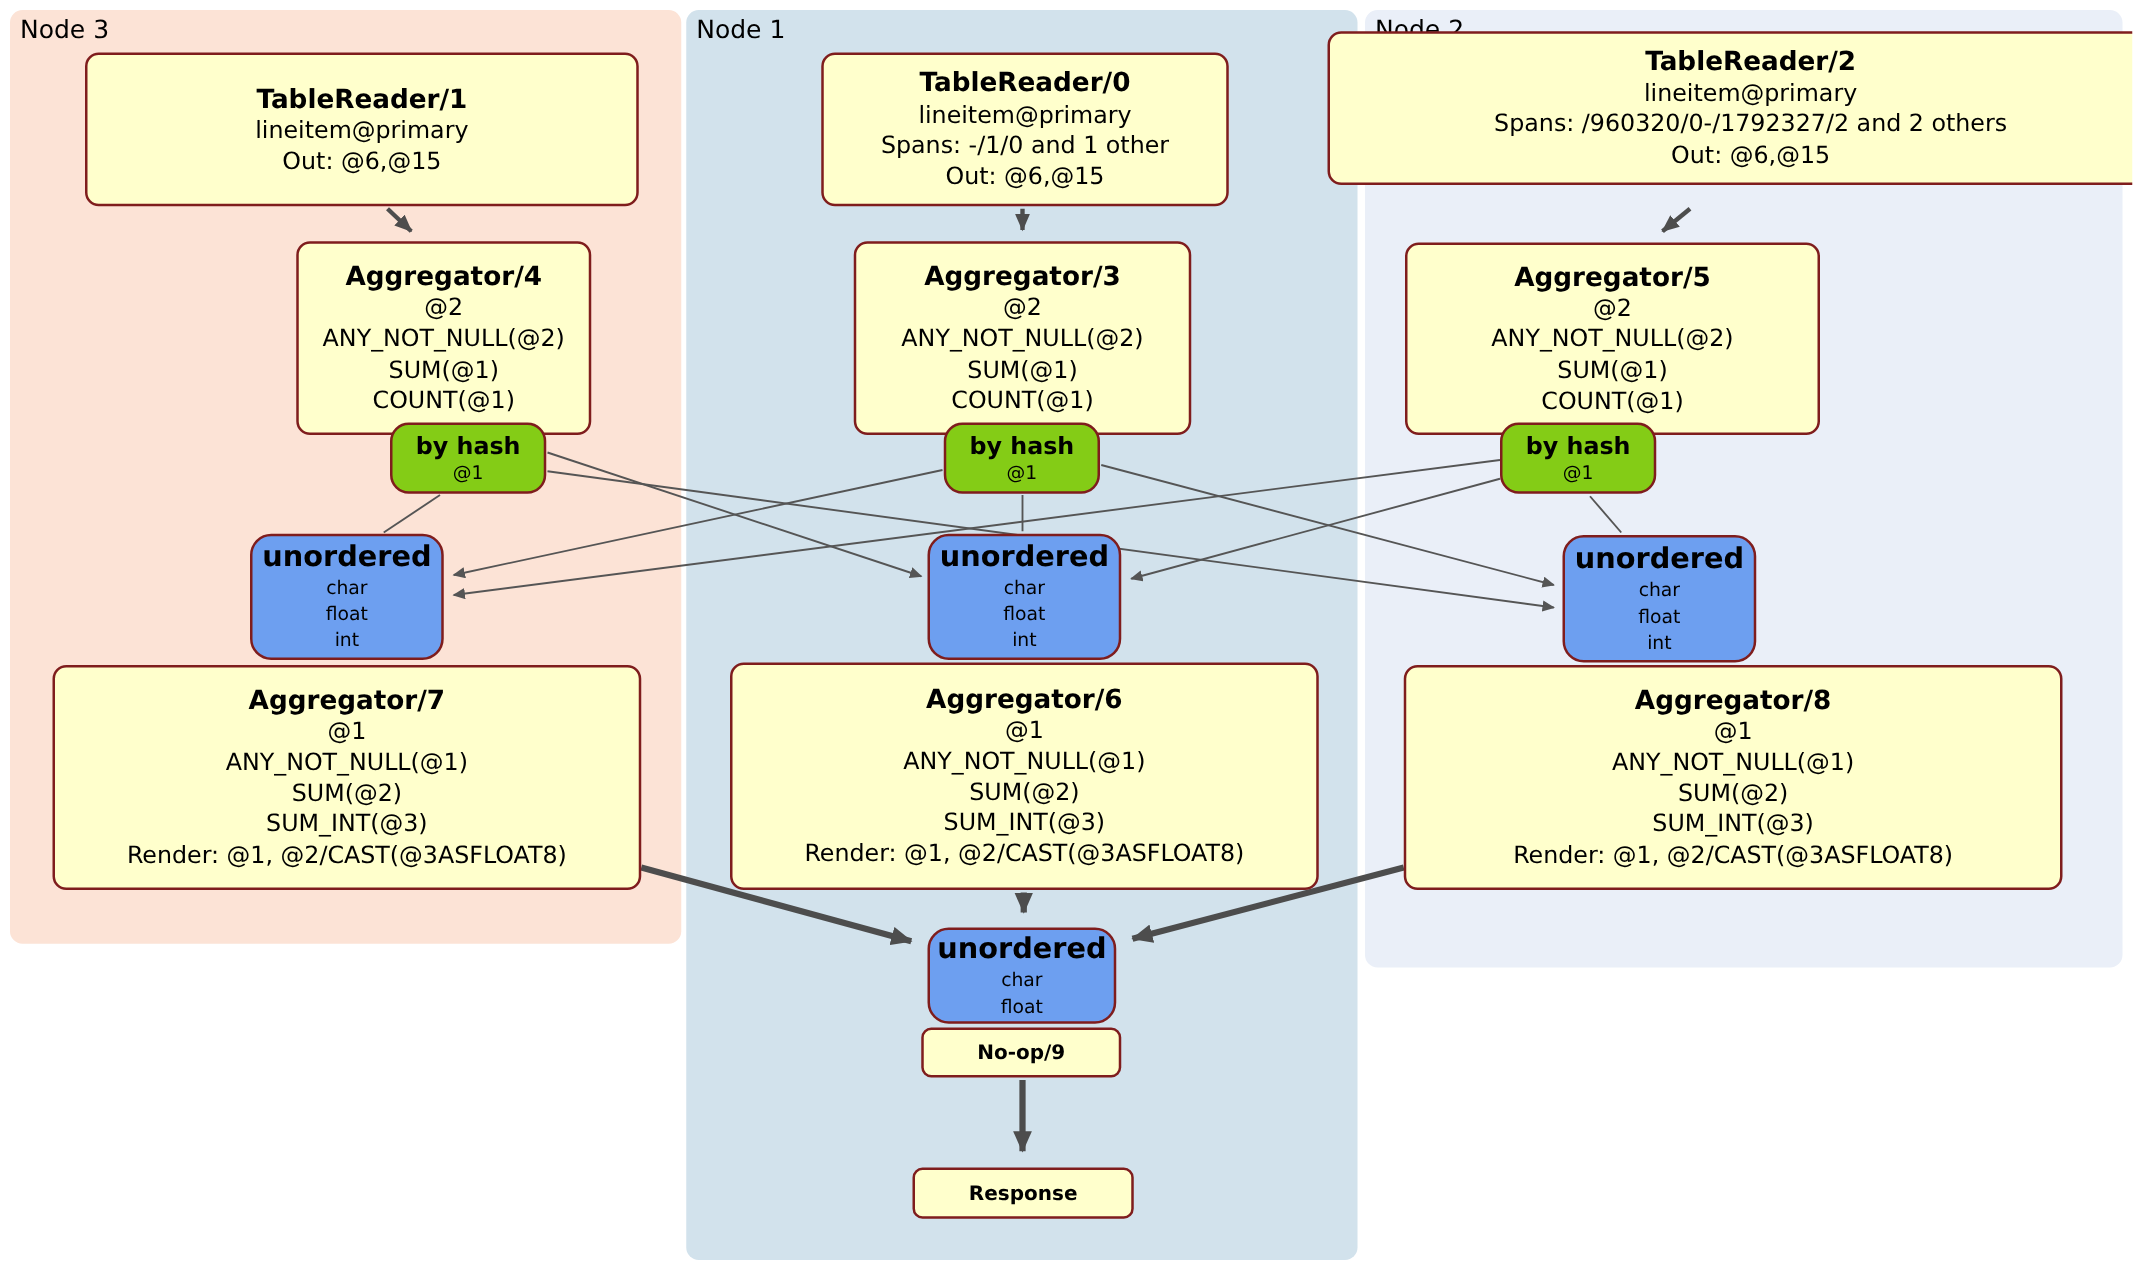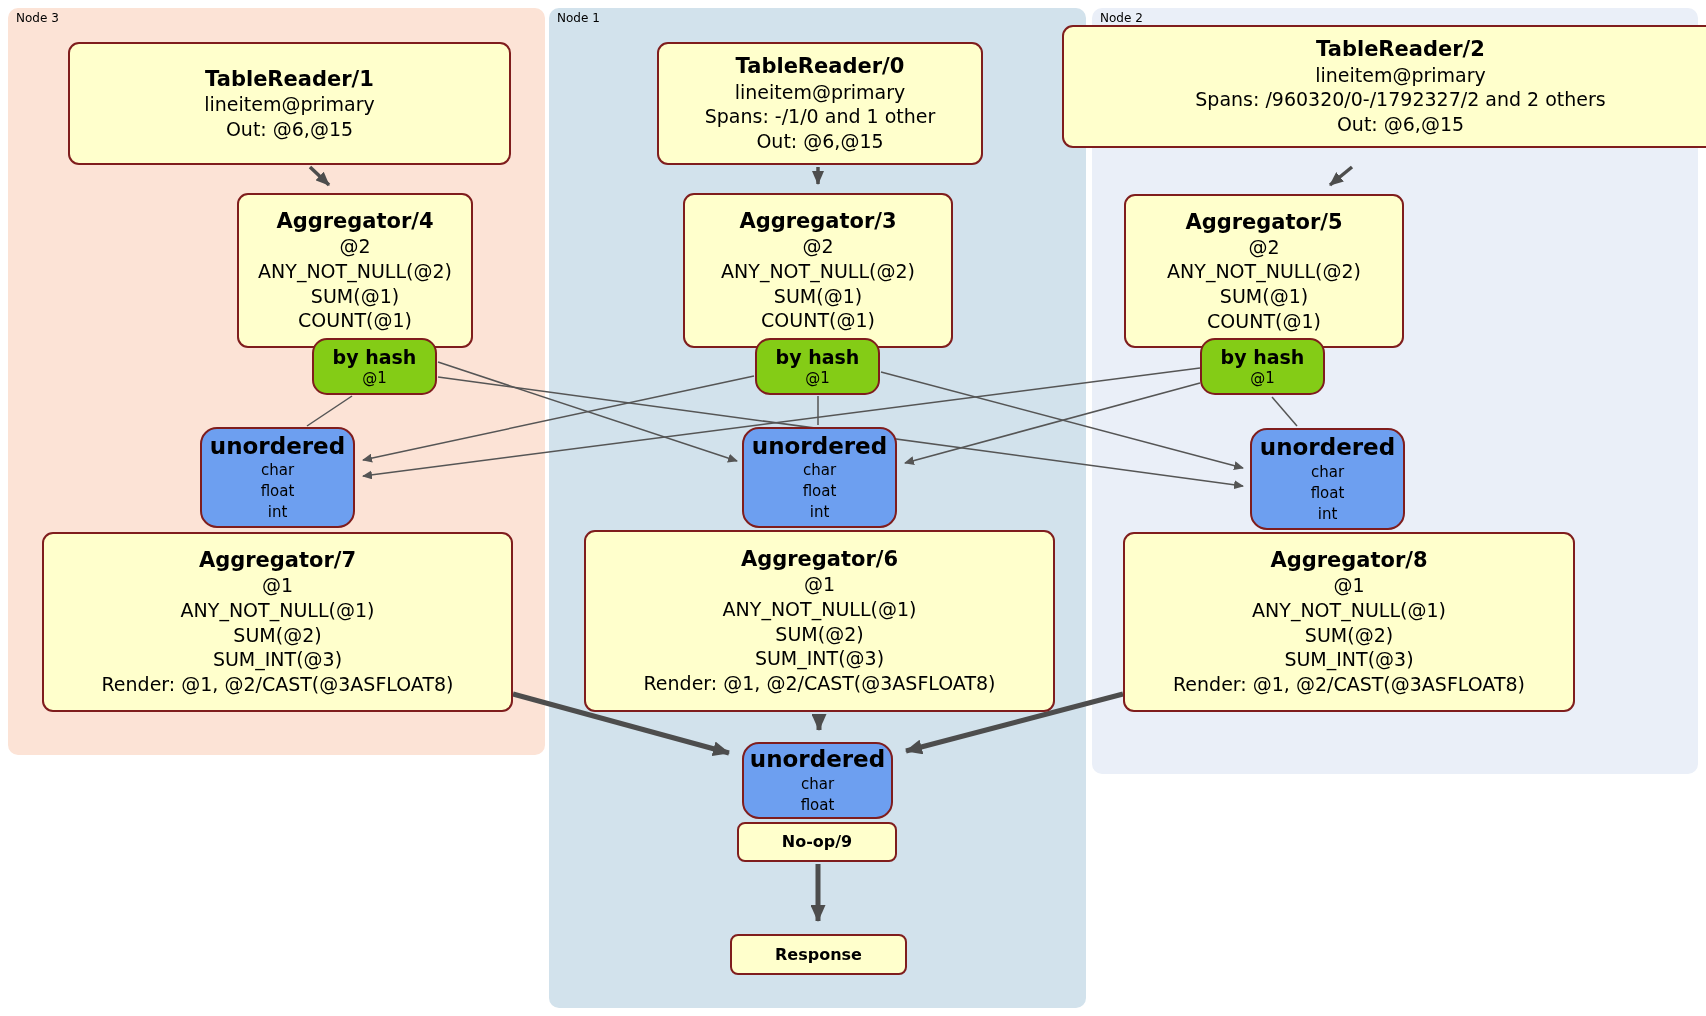--- a/index.html
+++ b/index.html
@@ -1,19 +1,19 @@
 <!DOCTYPE html>
 <html><head>
 <meta charset="utf-8">
 <style>
   html,body{margin:0;padding:0;background:#ffffff;}
   #canvas{position:relative;width:1706px;height:1016px;background:#ffffff;overflow:hidden;
           font-family:"DejaVu Sans","Liberation Sans",sans-serif;color:#000;}
   .panel{position:absolute;border-radius:10px;z-index:0;}
-  .nlabel{position:absolute;font-size:12px;z-index:2;}
+  .nlabel{position:absolute;font-size:20px;z-index:2;}
   .edges{position:absolute;left:0;top:0;z-index:1;}
   .box{position:absolute;background:#ffffcc;border:2px solid #7f1d1d;border-radius:11px;
        display:flex;flex-direction:column;align-items:center;justify-content:center;
        text-align:center;box-sizing:border-box;z-index:2;}
   .box .t{font-weight:bold;font-size:21px;line-height:1.25;white-space:nowrap;}
   .box .l{font-size:19px;line-height:1.3;white-space:nowrap;}
   .router{background:#84cc16;border-radius:15px;z-index:3;}
   .router .t{font-size:19px;}
   .router .l{font-size:15px;line-height:1.15;}
   .sync{background:#6d9ff0;border-radius:17px;z-index:3;}
@@ -158,41 +158,41 @@
     <div class="t">Response</div>
   </div>
 
   <div class="box" style="left:1062px;top:25px;width:677px;height:123px;">
     <div class="t">TableReader/2</div>
     <div class="l">lineitem@primary</div>
     <div class="l">Spans: /960320/0-/1792327/2 and 2 others</div>
     <div class="l">Out: @6,@15</div>
   </div>
 
-  <div class="box" style="left:1124px;top:194px;width:280px;height:154px;">
+  <div class="box" style="left:1124px;top:194px;width:332px;height:154px;">
     <div class="t">Aggregator/5</div>
     <div class="l">@2</div>
     <div class="l">ANY_NOT_NULL(@2)</div>
     <div class="l">SUM(@1)</div>
     <div class="l">COUNT(@1)</div>
   </div>
 
   <div class="box router" style="left:1200px;top:338px;width:125px;height:57px;">
     <div class="t">by hash</div>
     <div class="l">@1</div>
   </div>
 
   <div class="box sync" style="left:1250px;top:428px;width:155px;height:102px;">
     <div class="t">unordered</div>
     <div class="l">char</div>
     <div class="l">float</div>
     <div class="l">int</div>
   </div>
 
-  <div class="box" style="left:1123px;top:532px;width:452px;height:180px;">
+  <div class="box" style="left:1123px;top:532px;width:527px;height:180px;">
     <div class="t">Aggregator/8</div>
     <div class="l">@1</div>
     <div class="l">ANY_NOT_NULL(@1)</div>
     <div class="l">SUM(@2)</div>
     <div class="l">SUM_INT(@3)</div>
     <div class="l">Render: @1, @2/CAST(@3ASFLOAT8)</div>
   </div>
 
 </div>
 

